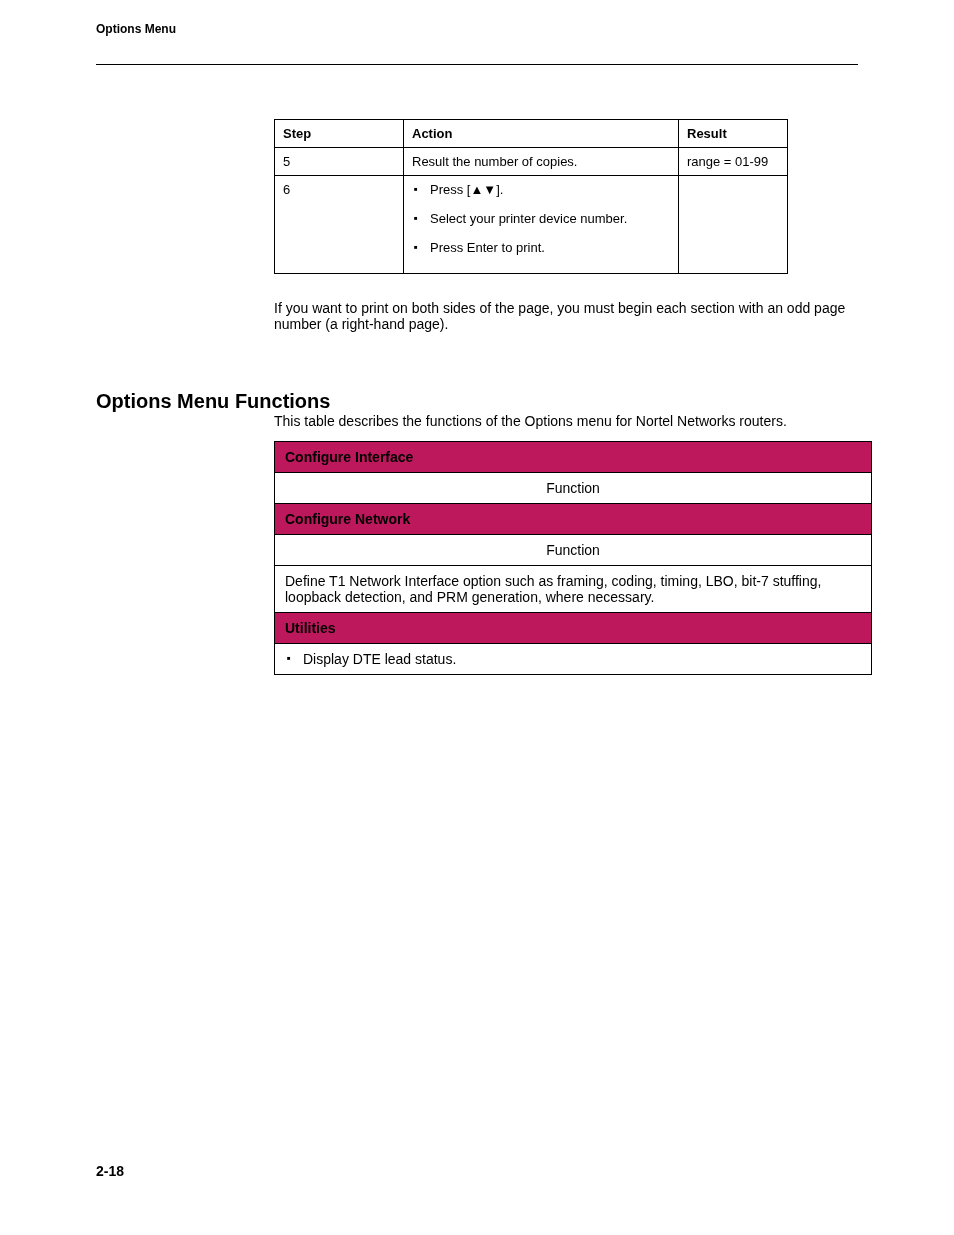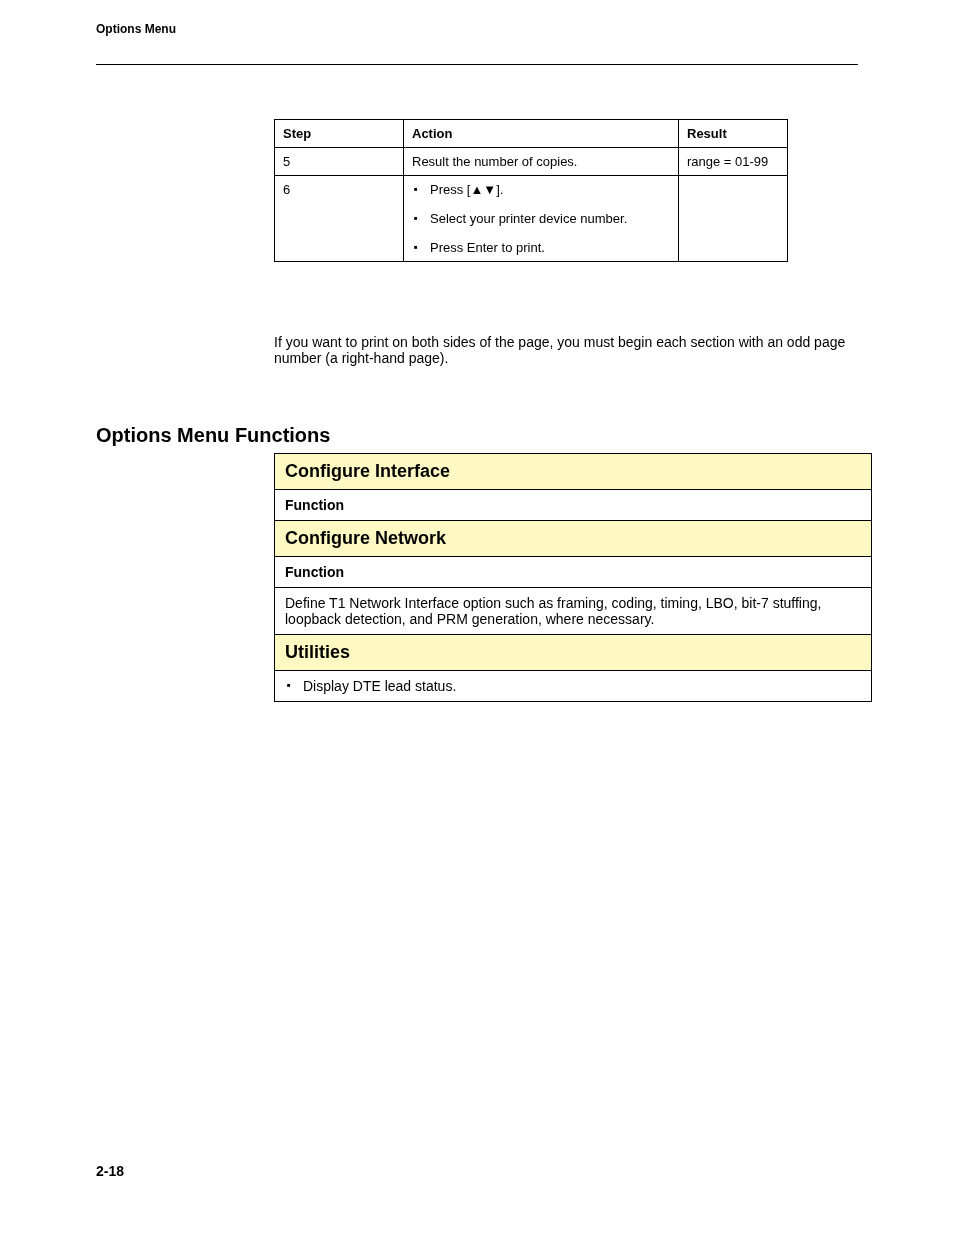--- a/index.html
+++ b/index.html
@@ -57,21 +57,21 @@
     margin: 0 0 14px 0;
     position: relative;
   }
   ul.compact li::before {
     content: "■";
     font-size: 6px;
     position: absolute;
     left: -16px;
     top: 4px;
   }
-  ul.compact li:last-child { margin-bottom: 0; }
+  ul.compact li:last-child { margin-bottom: 12px; }
   .section-title {
     font-size: 20px;
     font-weight: bold;
     margin-top: 58px;
     margin-left: -178px;
   }
   .functions-intro {
     font-size: 14px;
     margin-bottom: 12px;
   }
@@ -81,38 +81,39 @@
     margin-top: 6px;
   }
   .functable td, .functable th {
     border: 1px solid #000;
     padding: 7px 10px;
     font-size: 14px;
     vertical-align: top;
     text-align: left;
   }
   .functable .ft-head {
-    background: #fef9c3;
+    background: #be185d;
     font-weight: bold;
-    font-size: 18px;
+    font-size: 14px;
   }
   .functable .ft-sub {
-    font-weight: bold;
+    font-weight: normal;
     font-size: 14px;
+    text-align: center;
   }
   .functable ul.compact li { margin-bottom: 0; }
   .page-number {
     position: absolute;
     left: 96px;
     bottom: 56px;
     font-size: 14px;
     font-weight: bold;
   }
   .evenpage-note {
-    margin-top: 72px;
+    margin-top: 26px;
     margin-left: 0;
     font-size: 14px;
   }
 </style>
 </head>
 <body>
 
 <div class="page">
   <div class="header-running">Options Menu</div>
   <div class="hr"></div>
@@ -141,20 +142,21 @@
           </ul>
         </td>
         <td></td>
       </tr>
     </tbody>
       </table>
 
     <div class="evenpage-note">If you want to print on both sides of the page, you must begin each section with an odd page number (a right-hand page).</div>
 
     <div class="section-title">Options Menu Functions</div>
+    <div class="functions-intro">This table describes the functions of the Options menu for Nortel Networks routers.</div>
 
     <table class="functable">
       <tbody>
           <tr>
             <td class="ft-head">Configure Interface</td>
           </tr>
       <tr>
             <td class="ft-sub">Function</td>
           </tr>
 

